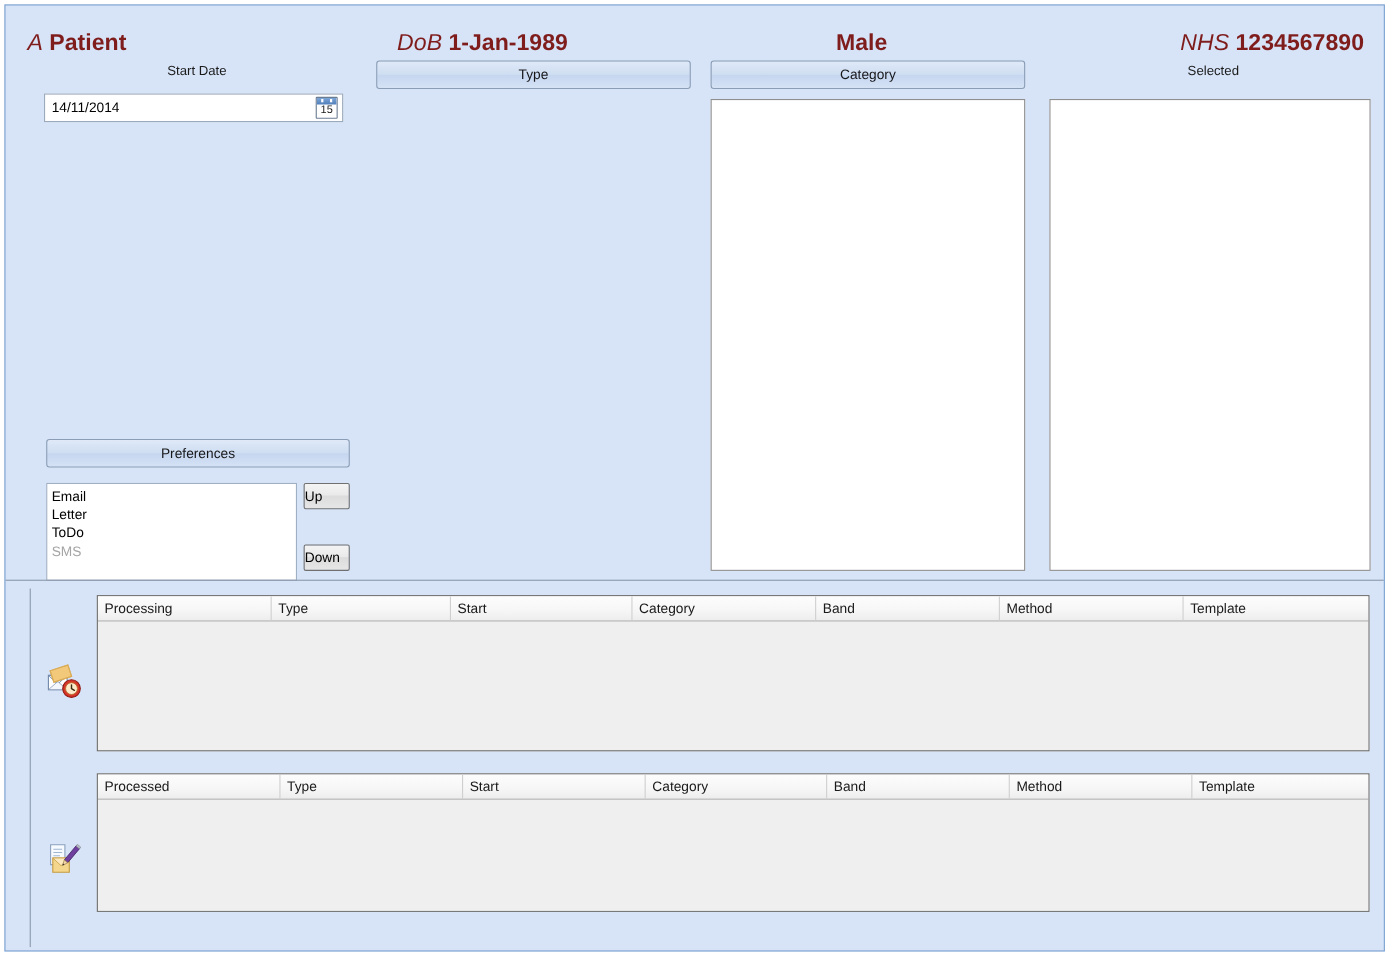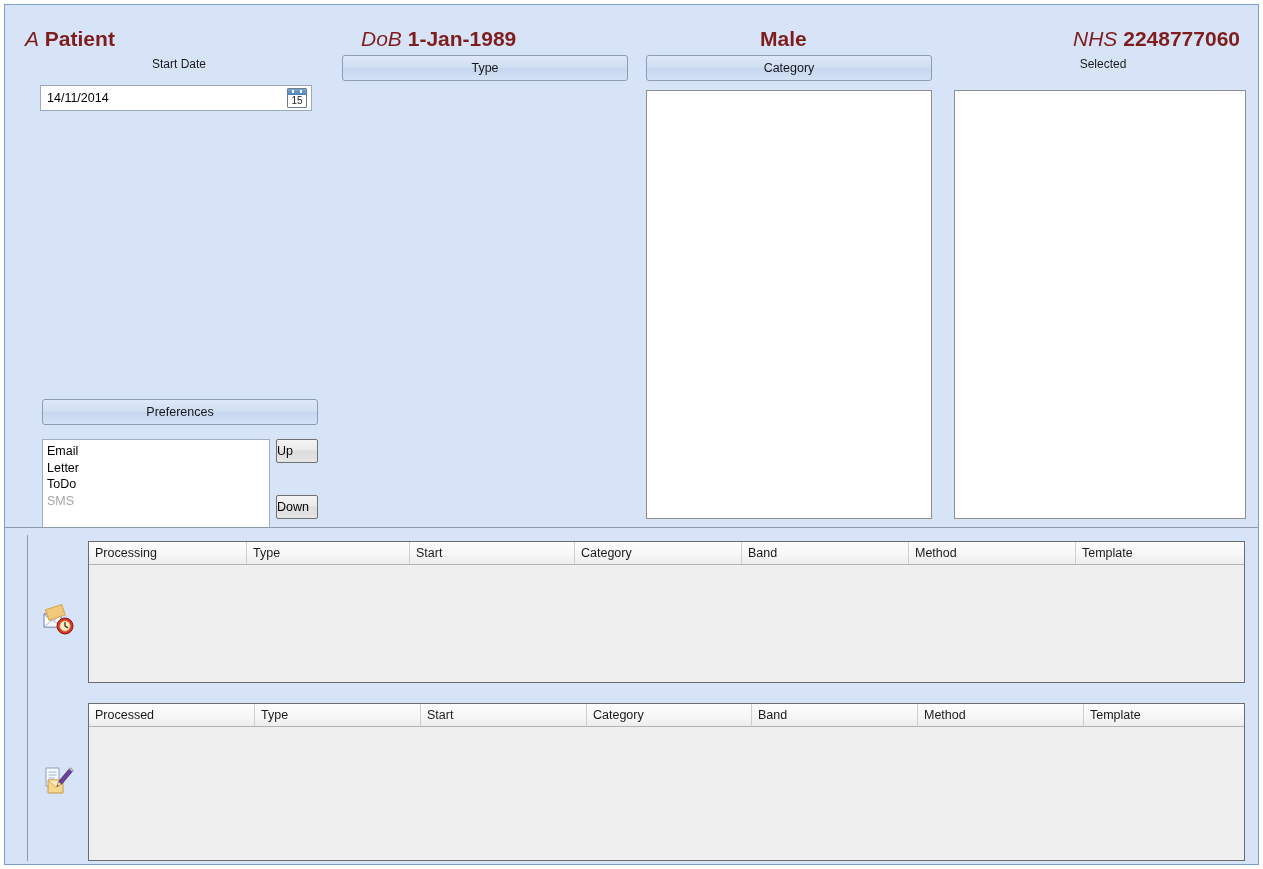--- a/index.html
+++ b/index.html
@@ -243,21 +243,21 @@
       </div>
       <div class="hdr-item hdr-dob">
         <span class="hdr-label">DoB</span>
         <span class="hdr-value">1-Jan-1989</span>
       </div>
       <div class="hdr-item hdr-sex">
         <span class="hdr-value">Male</span>
       </div>
       <div class="hdr-item hdr-nhs">
         <span class="hdr-label">NHS</span>
-        <span class="hdr-value">2248777060</span>
+        <span class="hdr-value">1234567890</span>
       </div>
     </div>
 
     <div class="caption" style="left:34px; top:52px; width:280px;">Start Date</div>
 
     <div class="dateinput" style="left:35px; top:80px; width:272px; height:26px;">
       <div class="dval">14/11/2014</div>
       <div class="calicon">
         <div class="calbar"></div>
         <div class="calnum">15</div>
@@ -330,21 +330,21 @@
         <div class="gcell" style="left:158px;  width:163px;">Type</div>
         <div class="gcell" style="left:321px;  width:165px;">Start</div>
         <div class="gcell" style="left:486px;  width:167px;">Category</div>
         <div class="gcell" style="left:653px;  width:167px;">Band</div>
         <div class="gcell" style="left:820px;  width:167px;">Method</div>
         <div class="gcell last" style="left:987px; width:168px;">Template</div>
       </div>
       <div class="gbody"></div>
     </div>
 
-    <div class="grid" style="left:83px; top:698px; width:1157px; height:158px;">
+    <div class="grid" style="left:83px; top:698px; width:1157px; height:126px;">
       <div class="ghead">
         <div class="gcell" style="left:0px;    width:166px;">Processed</div>
         <div class="gcell" style="left:166px;  width:166px;">Type</div>
         <div class="gcell" style="left:332px;  width:166px;">Start</div>
         <div class="gcell" style="left:498px;  width:165px;">Category</div>
         <div class="gcell" style="left:663px;  width:166px;">Band</div>
         <div class="gcell" style="left:829px;  width:166px;">Method</div>
         <div class="gcell last" style="left:995px; width:160px;">Template</div>
       </div>
       <div class="gbody"></div>

